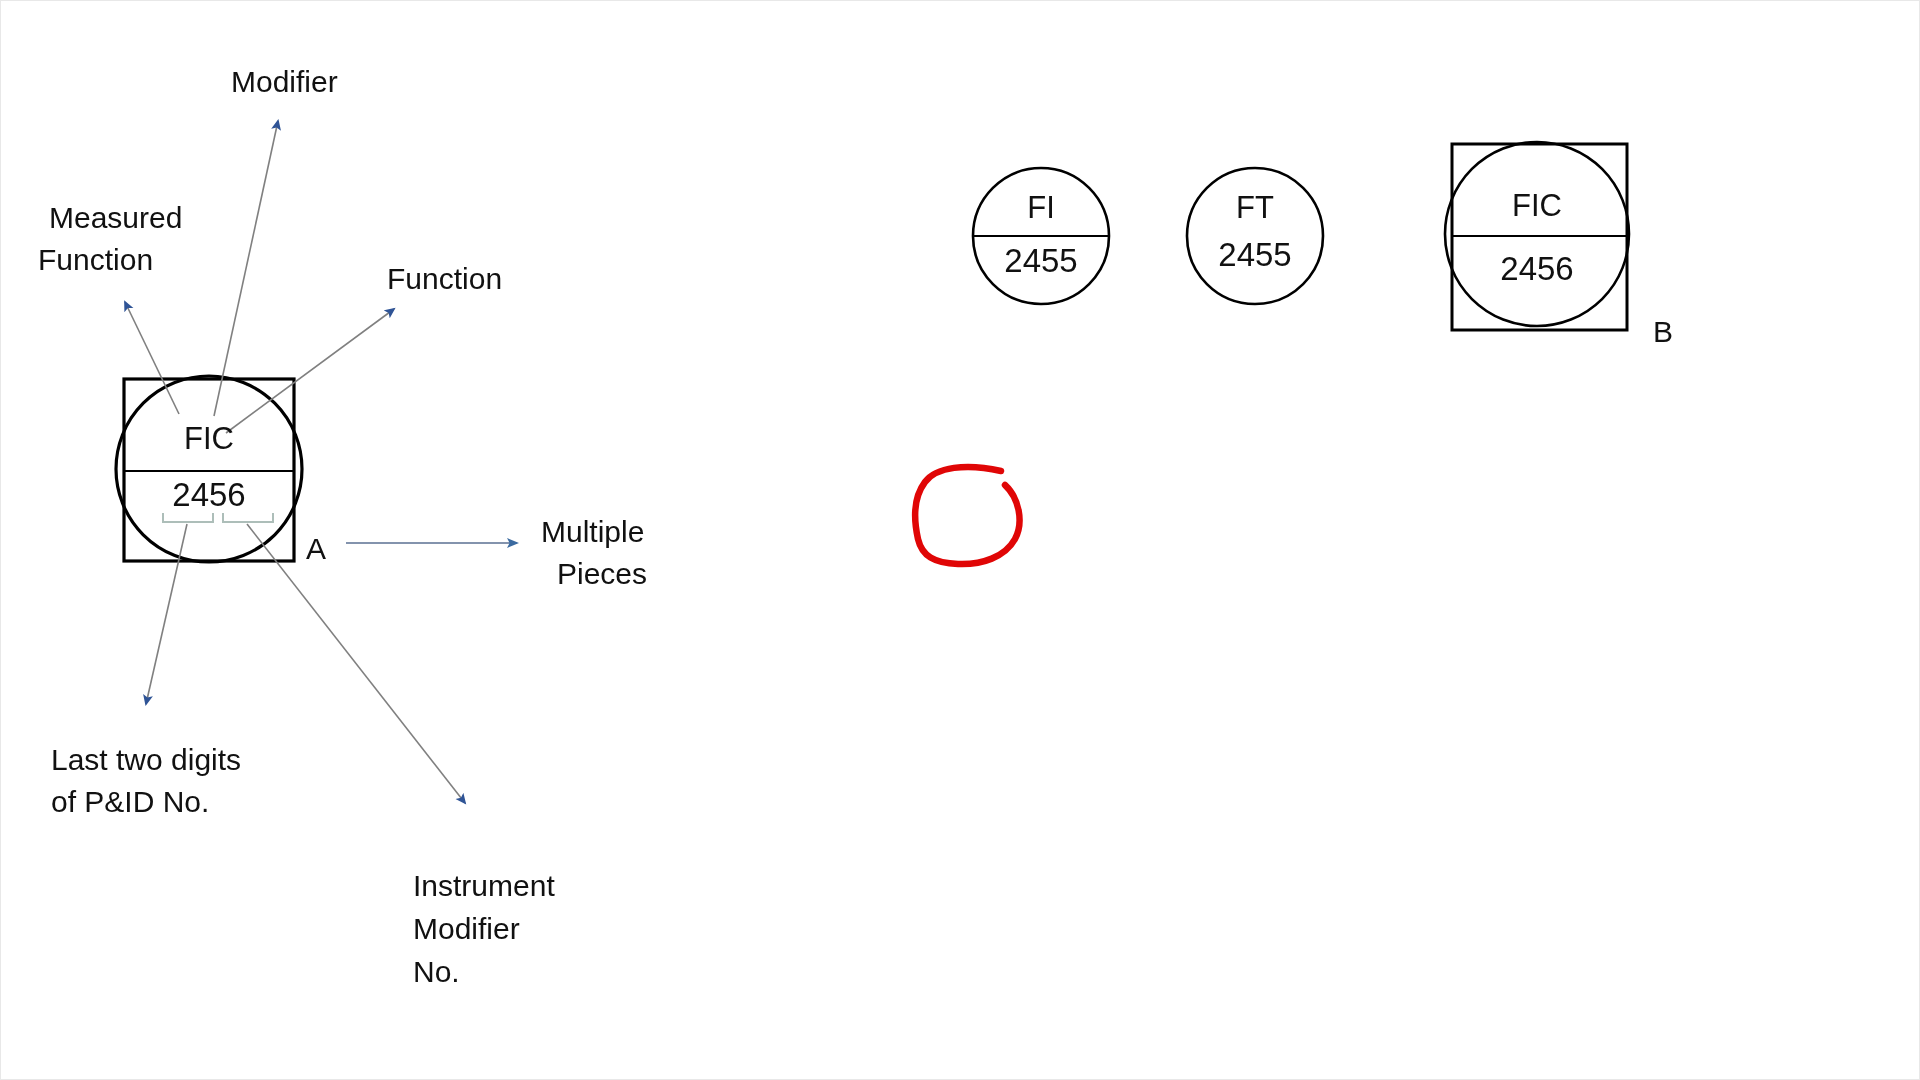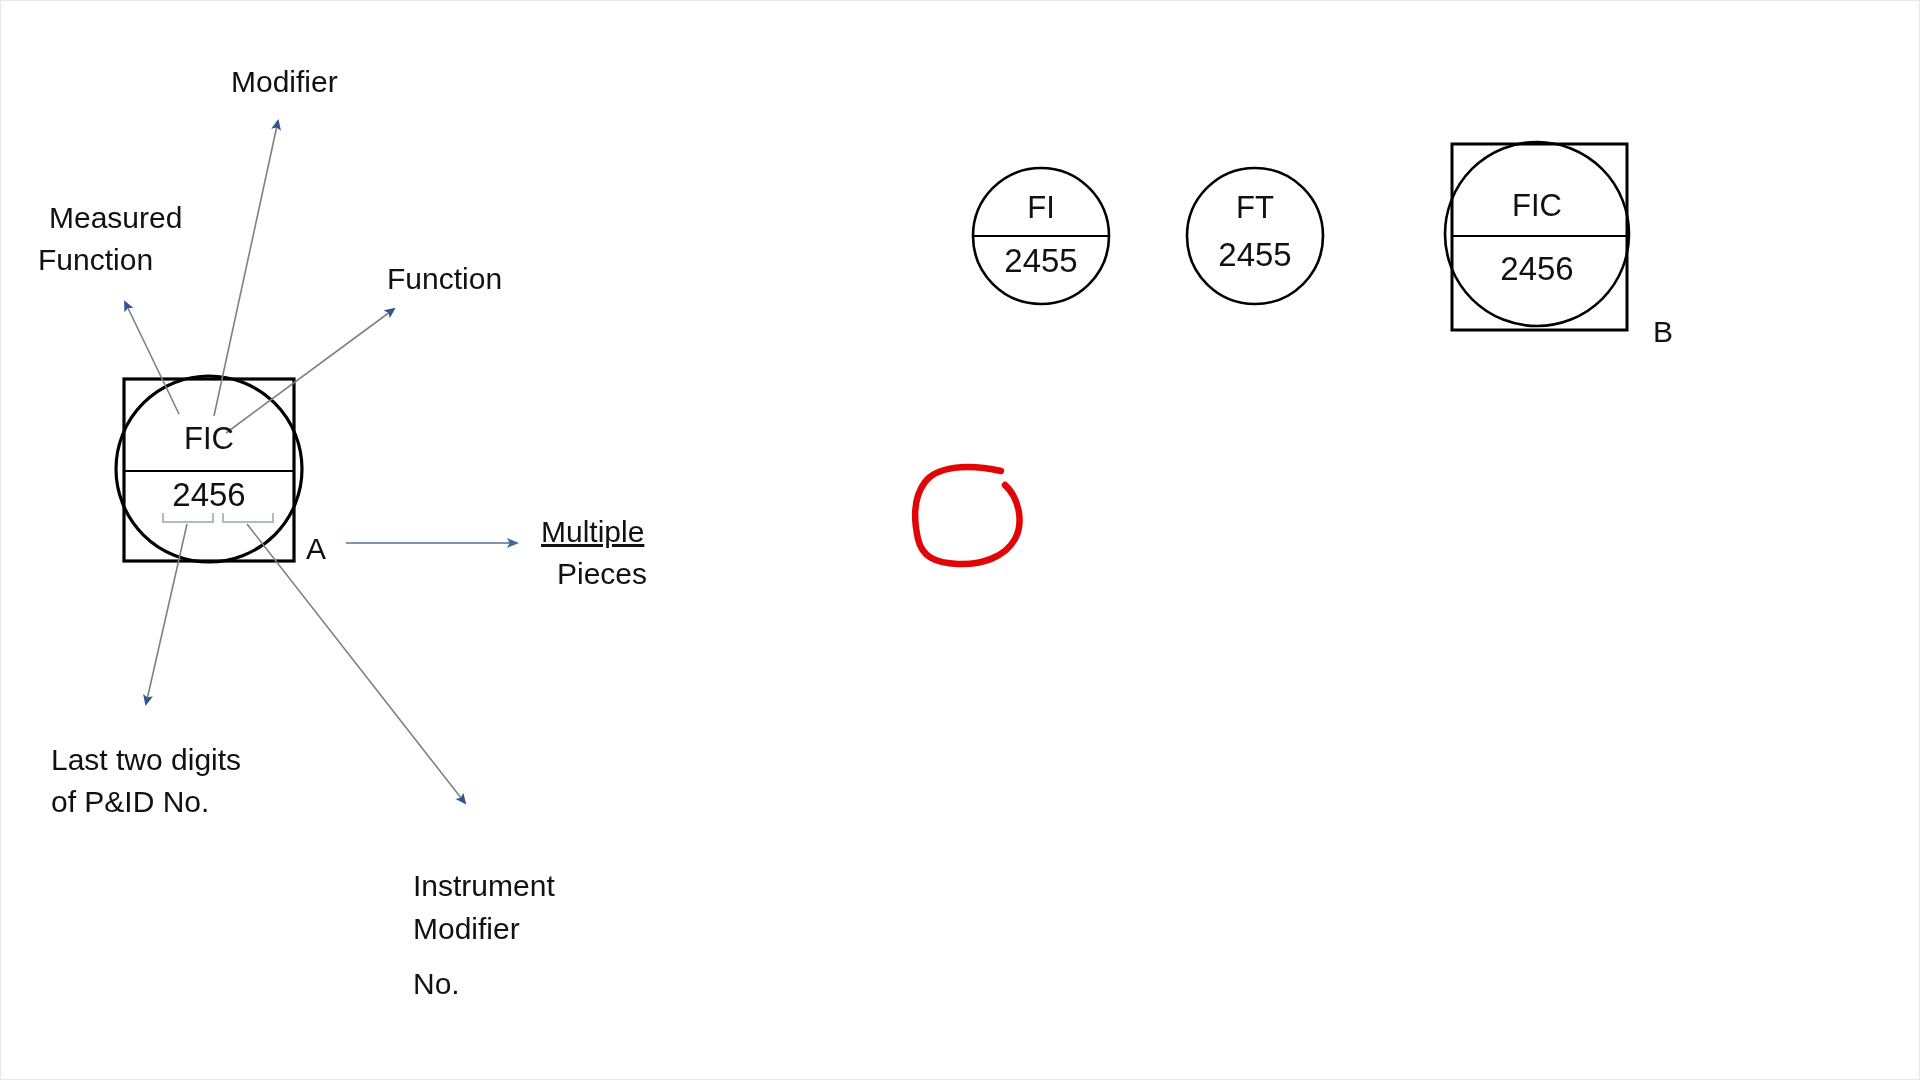--- a/index.html
+++ b/index.html
@@ -151,27 +151,27 @@
     <text class="tagtxt" x="1536" y="270" style="font-size:33px">2456</text>
   </svg>
 
   <div class="txt" style="left:230px; top:60px;text-align:right;">Modifier</div>
 
   <div class="txt" style="left:37px; top:196px;margin-left:11px;">Measured</div>
   <div class="txt" style="left:37px; top:238px;">Function</div>
 
   <div class="txt" style="left:386px; top:257px;">Function</div>
 
-  <div class="txt" style="left:540px; top:510px;text-decoration:underline;">Multiple</div>
+  <div class="txt" style="left:540px; top:510px;">Multiple</div>
   <div class="txt" style="left:556px; top:552px;">Pieces</div>
 
   <div class="txt" style="left:50px; top:738px;text-align:right;">Last two digits</div>
   <div class="txt" style="left:50px; top:780px;">of P&amp;ID No.</div>
 
   <div class="txt" style="left:412px; top:864px;">Instrument</div>
   <div class="txt" style="left:412px; top:907px;">Modifier</div>
-  <div class="txt" style="left:412px; top:950px;margin-top:12px;">No.</div>
+  <div class="txt" style="left:412px; top:950px;">No.</div>
 
   <div class="txt" style="left:305px; top:527px;">A</div>
 
   <div class="txt" style="left:1652px; top:310px;">B</div>
 
 </div>
 
 </body></html>

